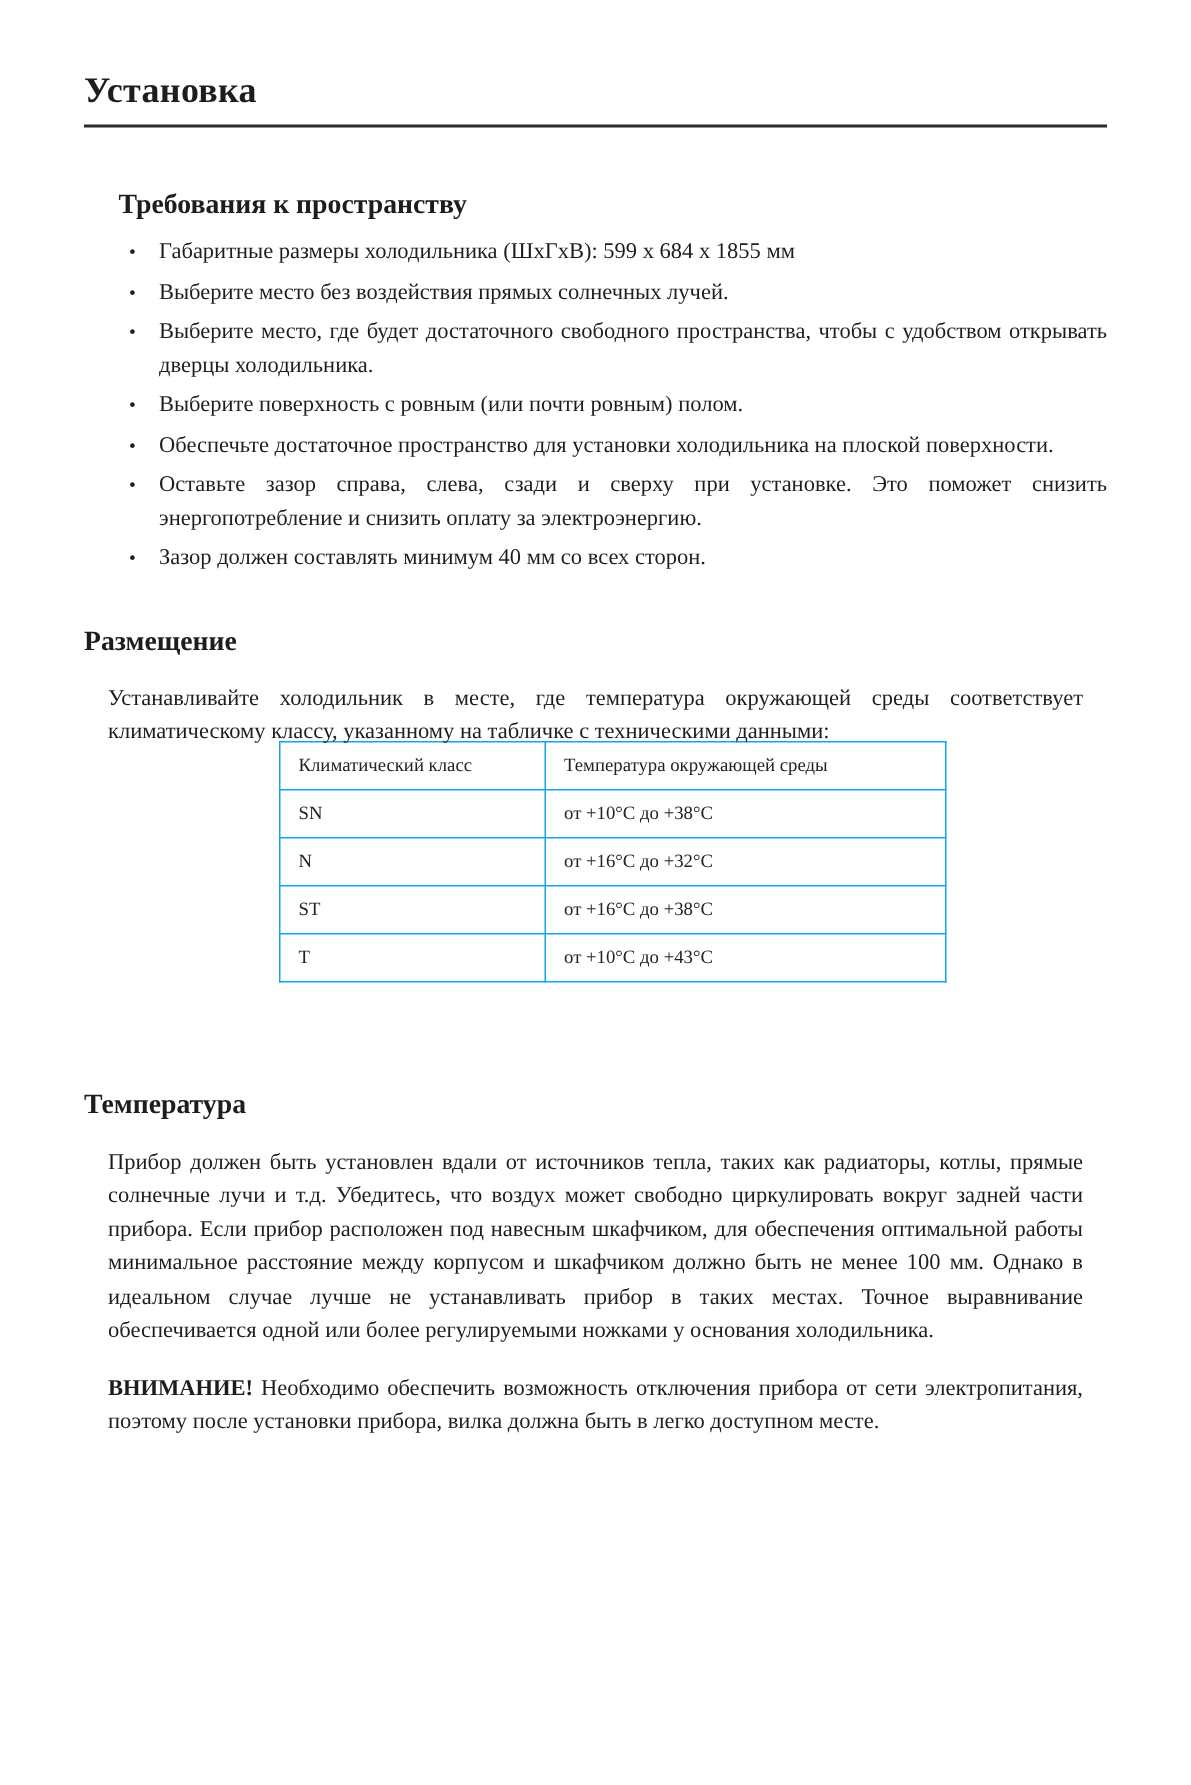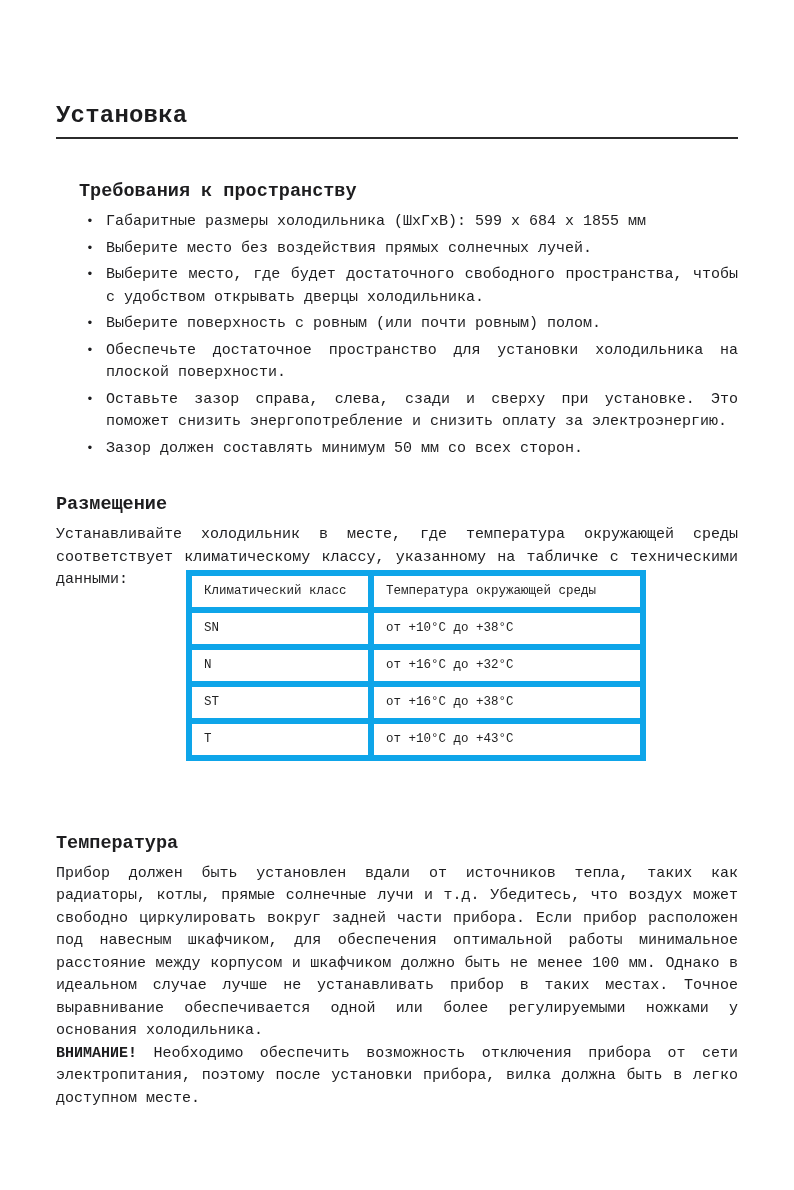--- a/index.html
+++ b/index.html
@@ -5,22 +5,22 @@
   html, body {
     margin: 0;
     padding: 0;
     background: #ffffff;
   }
   .page {
     position: relative;
     width: 794px;
     height: 1190px;
     box-sizing: border-box;
-    padding: 102px 56px 0 56px;
-    font-family: Liberation Mono, monospace;
+    padding: 48px 56px 0 56px;
+    font-family: Liberation Serif, serif;
     color: #1d1d1f;
     overflow: hidden;
   }
   .doc-title {
     font-size: 24px;
     font-weight: bold;
     margin: 0 0 8px 0;
     letter-spacing: 0.2px;
   }
   .title-rule {
@@ -54,34 +54,34 @@
     line-height: 22.5px;
   }
   .bullet-text {
     flex: 1 1 auto;
     text-align: justify;
   }
   .body-text {
     font-size: 15px;
     line-height: 1.5;
     text-align: justify;
-    margin: 0;
+    margin: 16px;
   }
   .sec-space { margin-bottom: 34px; margin-left: 23px; }
   .sec-placement { margin-bottom: 0; }
   .climate-table-wrap {
     margin: -22px 0 0 130px;
   }
   table.climate-table {
     border-collapse: collapse;
     font-size: 12.5px;
     color: #222;
   }
   table.climate-table td {
-    border: 6px solid #0ea5e9;
+    border: 1px solid #0ea5e9;
     padding: 0 12px;
     height: 31px;
     vertical-align: middle;
   }
   td.col-class { width: 152px; }
   td.col-temp  { width: 242px; }
   .sec-location { margin-top: 72px; }
   .warning-label { font-weight: bold; }
 </style>
 </head>
@@ -114,21 +114,21 @@
       <li>
         <span class="bullet-marker">•</span>
         <span class="bullet-text">Обеспечьте достаточное пространство для установки холодильника на плоской поверхности.</span>
       </li>
       <li>
         <span class="bullet-marker">•</span>
         <span class="bullet-text">Оставьте зазор справа, слева, сзади и сверху при установке. Это поможет снизить энергопотребление и снизить оплату за электроэнергию.</span>
       </li>
       <li>
         <span class="bullet-marker">•</span>
-        <span class="bullet-text">Зазор должен составлять минимум 50 мм со всех сторон.</span>
+        <span class="bullet-text">Зазор должен составлять минимум 40 мм со всех сторон.</span>
       </li>
     </ul>
   </div>
 
   <div class="section sec-placement">
     <h2 class="section-heading">Размещение</h2>
     <p class="body-text">Устанавливайте холодильник в месте, где температура окружающей среды соответствует климатическому классу, указанному на табличке с техническими данными:</p>
 
     <div class="climate-table-wrap">
       <table class="climate-table">

